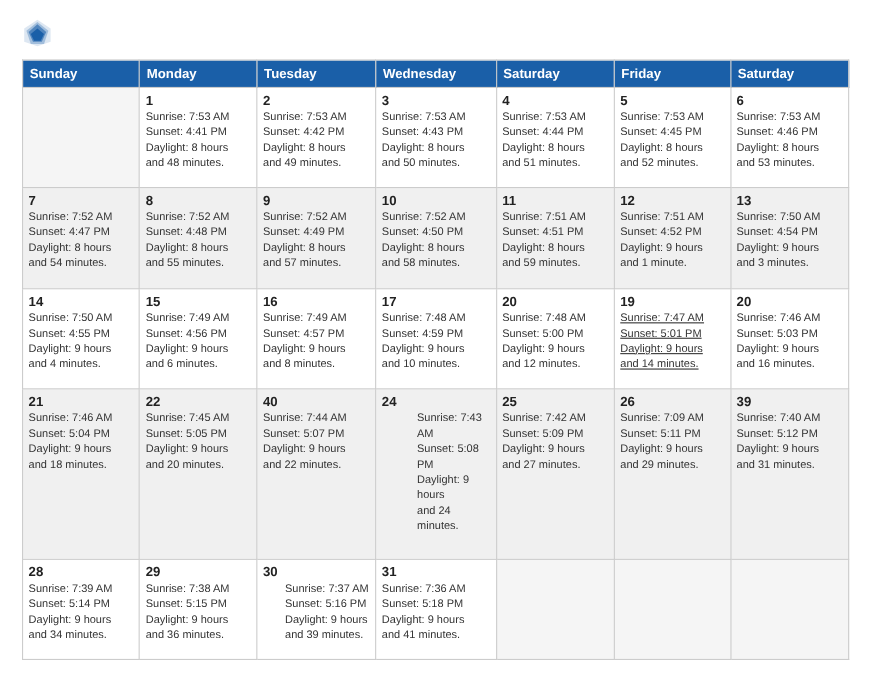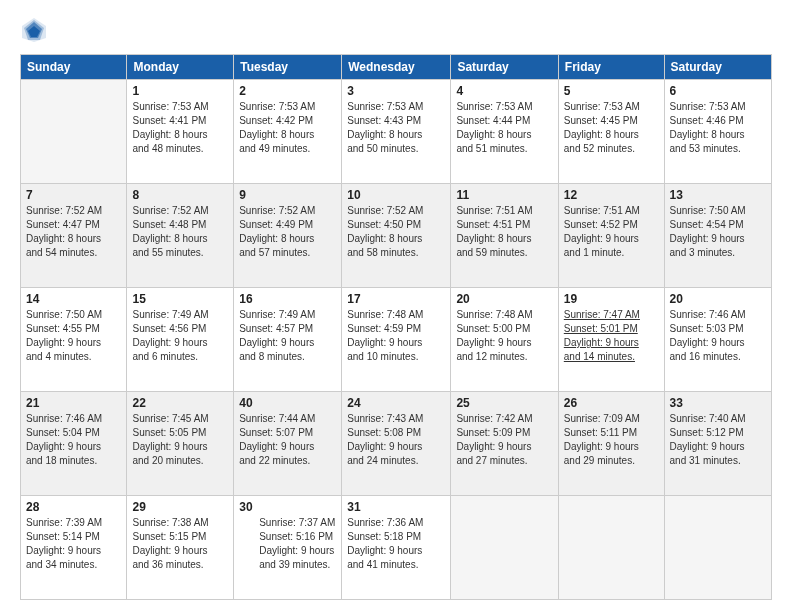--- a/index.html
+++ b/index.html
@@ -308,41 +308,41 @@
           </td>
           <td>
             <span class="day-number">40</span>
             <div class="day-info" style="white-space: pre-line;">Sunrise: 7:44 AM
 Sunset: 5:07 PM
 Daylight: 9 hours
 and 22 minutes.</div>
           </td>
           <td>
             <span class="day-number">24</span>
-            <div class="day-info" style="white-space: pre-line;">Sunrise: 7:43 AM
+            <div class="day-info" style="white-space: pre-line; margin-left: 32px;">Sunrise: 7:43 AM
 Sunset: 5:08 PM
 Daylight: 9 hours
 and 24 minutes.</div>
           </td>
           <td>
             <span class="day-number">25</span>
             <div class="day-info" style="white-space: pre-line;">Sunrise: 7:42 AM
 Sunset: 5:09 PM
 Daylight: 9 hours
 and 27 minutes.</div>
           </td>
           <td>
             <span class="day-number">26</span>
             <div class="day-info" style="white-space: pre-line;">Sunrise: 7:09 AM
 Sunset: 5:11 PM
 Daylight: 9 hours
 and 29 minutes.</div>
           </td>
           <td>
-            <span class="day-number">33</span>
+            <span class="day-number">39</span>
             <div class="day-info" style="white-space: pre-line;">Sunrise: 7:40 AM
 Sunset: 5:12 PM
 Daylight: 9 hours
 and 31 minutes.</div>
           </td>
         </tr>
         <tr class="row-white">
           <td>
             <span class="day-number">28</span>
             <div class="day-info" style="white-space: pre-line;">Sunrise: 7:39 AM

